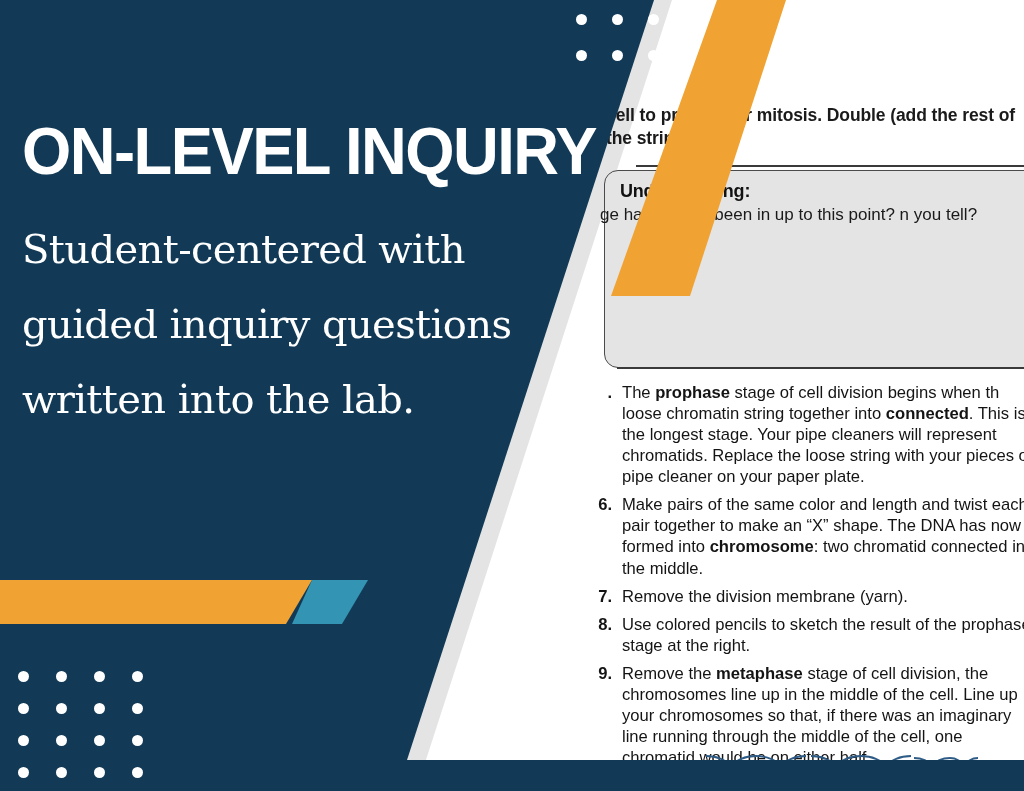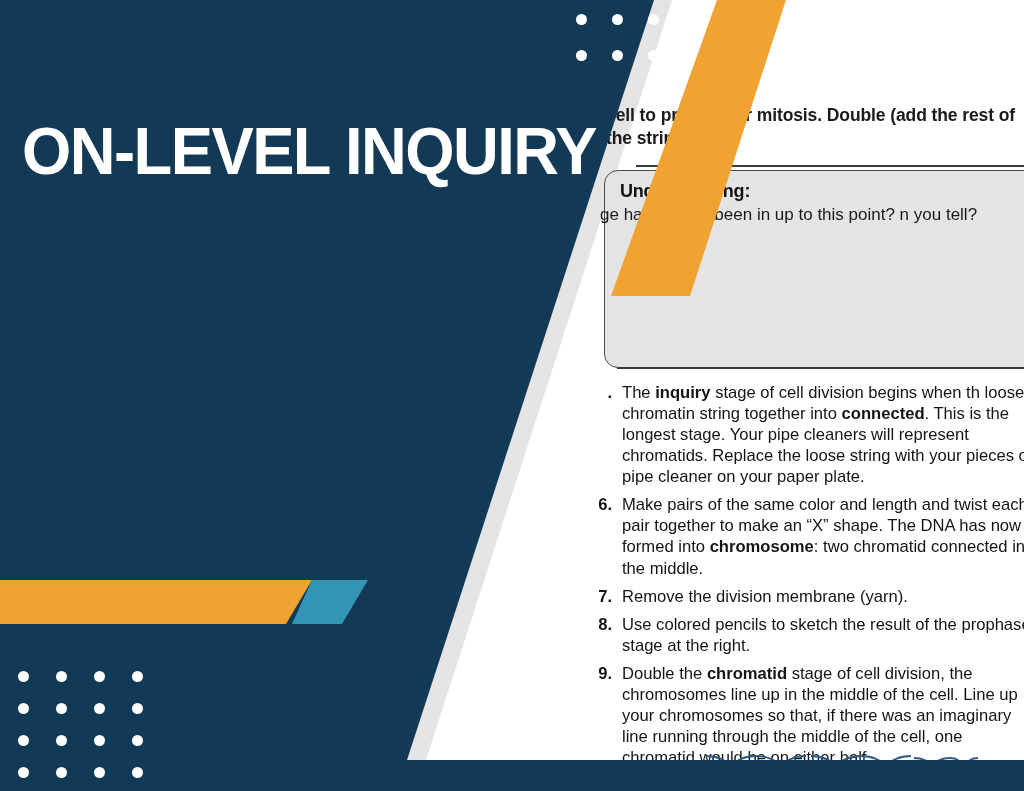--- a/index.html
+++ b/index.html
@@ -245,37 +245,37 @@
 
   <div class="cyu-panel"></div>
   <div class="cyu-title">Understanding:</div>
   <div class="cyu-q">ge has the cell been in up to this point? n you tell?</div>
 
   <div class="doc-rule2"></div>
 
   <ol class="doc-list" id="doc-list" style="list-style: none; margin: 0px; padding: 0px;">
       <li class="doc-li">
         <span class="num">.</span>
-        <span class="txt"><span>The </span><b>inquiry</b><span> stage of cell division begins when th loose chromatin string together into </span><b>connected</b><span>. This is the longest stage. Your pipe cleaners will represent chromatids. Replace the loose string with your pieces of pipe cleaner on your paper plate.</span></span>
+        <span class="txt"><span>The </span><b>prophase</b><span> stage of cell division begins when th loose chromatin string together into </span><b>connected</b><span>. This is the longest stage. Your pipe cleaners will represent chromatids. Replace the loose string with your pieces of pipe cleaner on your paper plate.</span></span>
       </li>
       <li class="doc-li">
         <span class="num">6.</span>
         <span class="txt"><span>Make pairs of the same color and length and twist each pair together to make an “X” shape. The DNA has now formed into </span><b>chromosome</b><span>: two chromatid connected in the middle.</span></span>
       </li>
       <li class="doc-li">
         <span class="num">7.</span>
         <span class="txt"><span>Remove the division membrane (yarn).</span></span>
       </li>
       <li class="doc-li">
         <span class="num">8.</span>
         <span class="txt"><span>Use colored pencils to sketch the result of the prophase stage at the right.</span></span>
       </li>
       <li class="doc-li">
         <span class="num">9.</span>
-        <span class="txt"><span>Double the </span><b>chromatid</b><span> stage of cell division, the chromosomes line up in the middle of the cell. Line up your chromosomes so that, if there was an imaginary line running through the middle of the cell, one chromatid would be on either half.</span></span>
+        <span class="txt"><span>Remove the </span><b>metaphase</b><span> stage of cell division, the chromosomes line up in the middle of the cell. Line up your chromosomes so that, if there was an imaginary line running through the middle of the cell, one chromatid would be on either half.</span></span>
       </li>
     </ol>
 
   <div class="dna-wrap">
     <svg width="330" height="26" viewBox="0 0 330 26" aria-hidden="true">
       <g stroke="#2f5c86" fill="none" stroke-width="1.8">
         <path d="M30,4 C55,4 55,22 80,22"></path>
         <path d="M30,22 C55,22 55,4 80,4"></path>
         <path d="M80,4 C105,4 105,22 130,22"></path>
         <path d="M80,22 C105,22 105,4 130,4"></path>
@@ -293,20 +293,21 @@
       </g>
     </svg>
   </div>
 
   <div class="navy"></div>
   <div class="navy-bottom-strip angled"></div>
 
   <div class="orange-stripe"></div>
 
   <div class="headline">ON-LEVEL INQUIRY</div>
+  <div class="subhead">Student-centered with guided inquiry questions written into the lab.</div>
 
   <div class="dots" id="dots-top">
       <span></span>
       <span></span>
       <span></span>
       <span></span>
       <span></span>
       <span></span>
       <span></span>
       <span></span>

